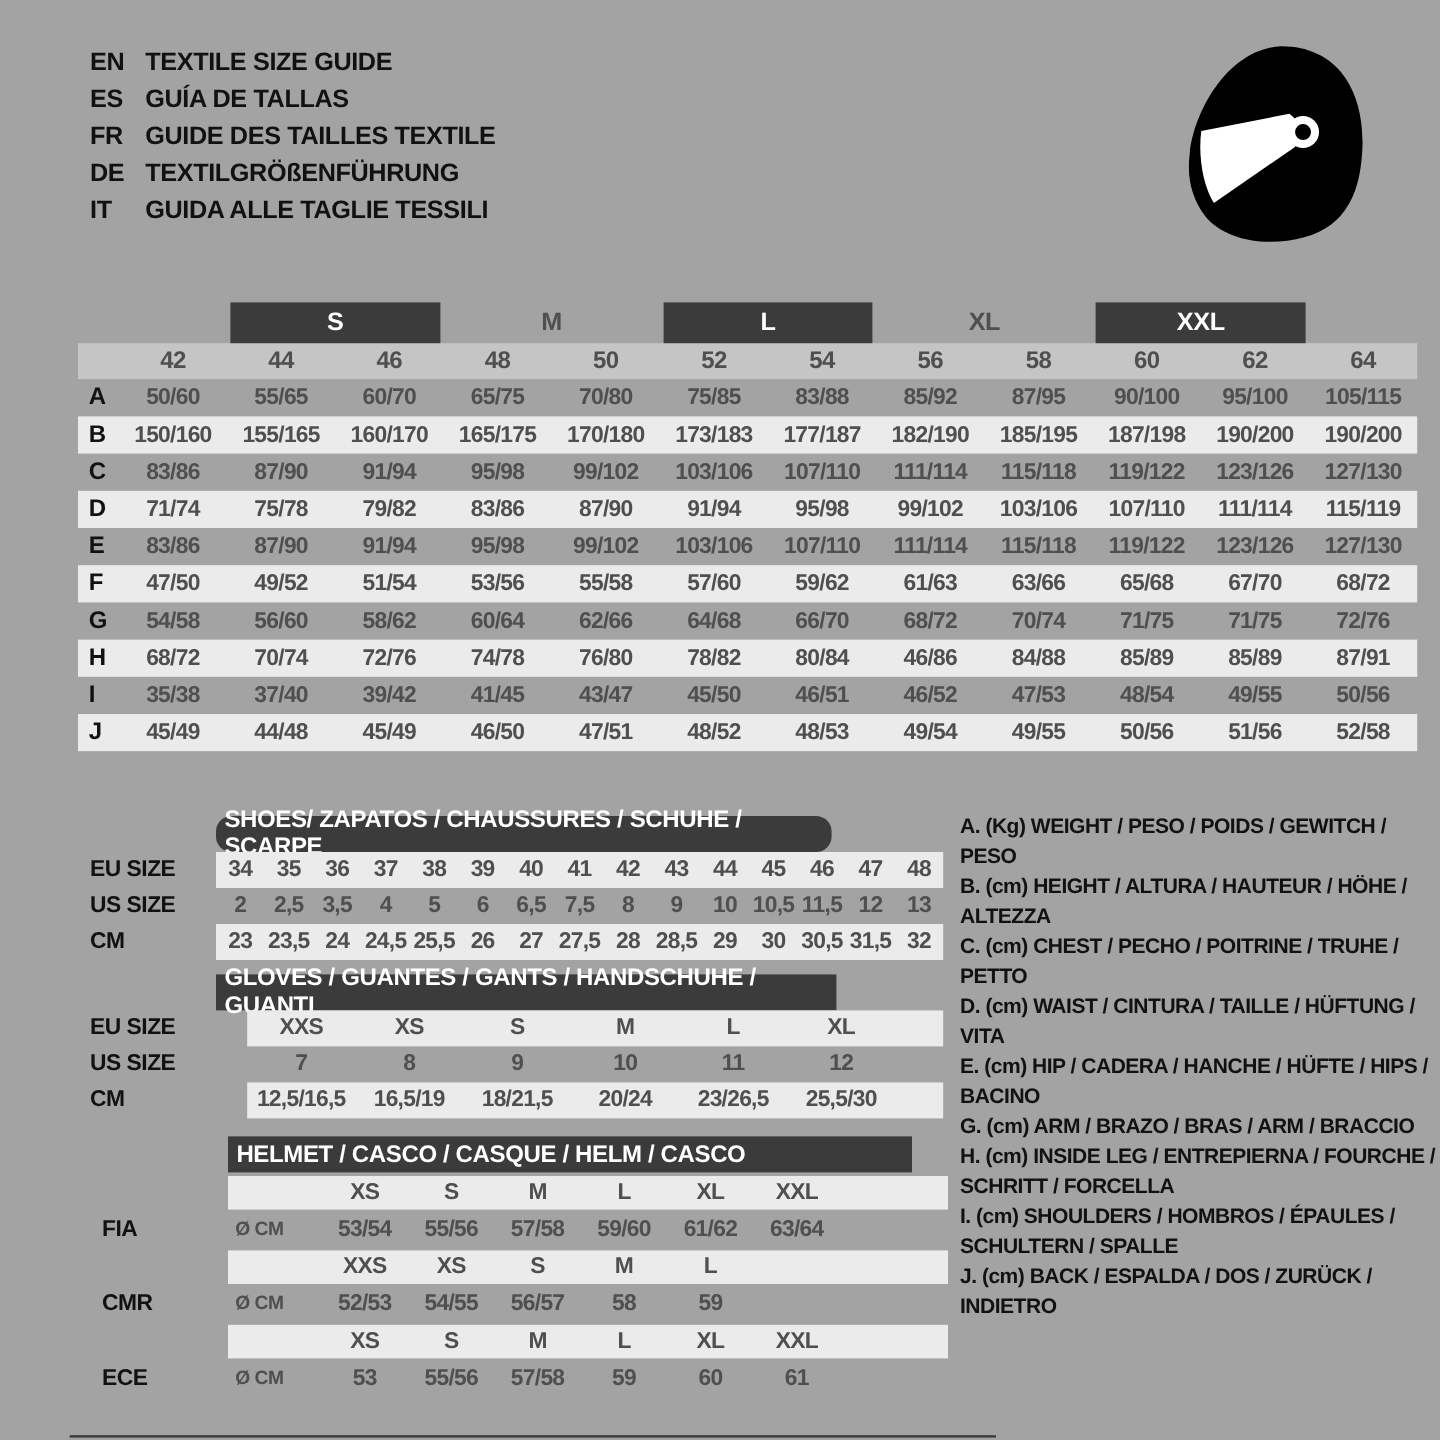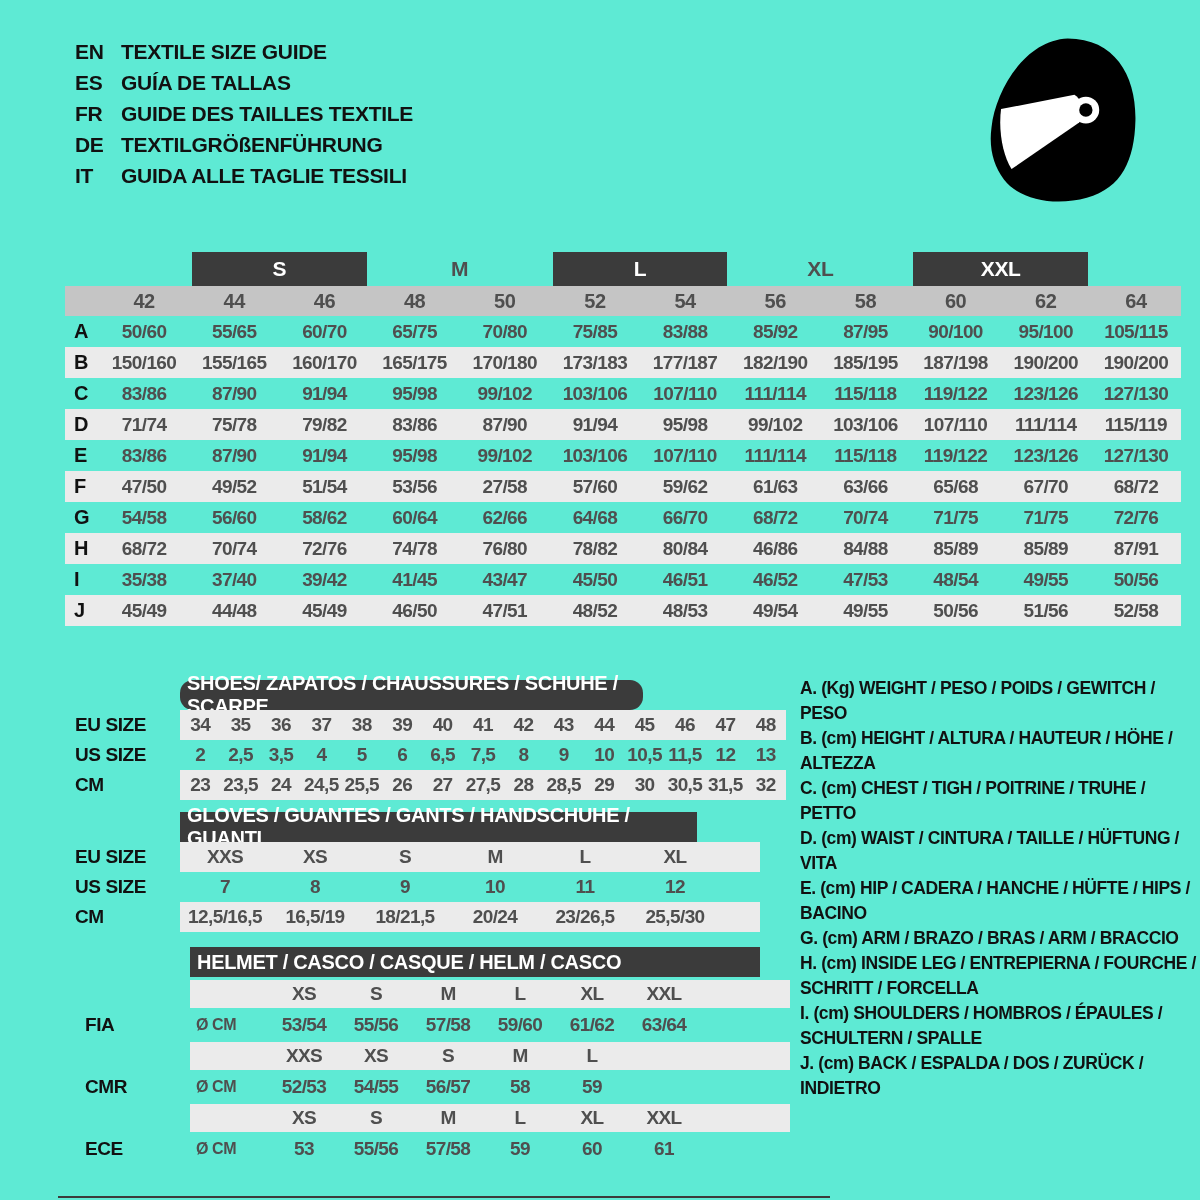--- a/index.html
+++ b/index.html
@@ -1,16 +1,16 @@
 <!DOCTYPE html>
 <html><head>
 <meta charset="utf-8">
 <style>
   html,body{margin:0;padding:0;background:#fff;}
-  .page{position:relative;width:1200px;height:1200px;background:#5eead4;overflow:hidden;
+  .page{position:relative;width:1200px;height:1200px;background:#a3a3a3;overflow:hidden;
         font-family:"Liberation Sans",sans-serif;font-weight:bold;color:#111;}
 
   
   .languages{position:absolute;left:75px;top:36px;}
   .lang-row{display:flex;height:31px;align-items:center;font-size:21px;letter-spacing:-0.3px;}
   .lang-code{width:46px;}
   .lang-title{white-space:nowrap;}
 
   
   .helmet-icon{position:absolute;left:982px;top:32px;}
@@ -23,30 +23,30 @@
   .numbers-bar{display:grid;grid-template-columns:34px repeat(12,1fr);height:30px;background:#c5c5c5;}
   .num{display:flex;align-items:center;justify-content:center;font-size:20px;color:#4f4f4f;letter-spacing:-0.5px;}
   .mrow{display:grid;grid-template-columns:34px repeat(12,1fr);height:31px;}
   .mrow.striped{background:#ebebeb;}
   .mlab{display:flex;align-items:center;padding-left:9px;font-size:20px;color:#111;}
   .mval{display:flex;align-items:center;justify-content:center;font-size:19px;color:#4f4f4f;letter-spacing:-0.6px;white-space:nowrap;}
 
   
   .darkbar{height:30px;background:#3b3b3b;color:#fff;font-size:20px;letter-spacing:-0.3px;
            display:flex;align-items:center;padding-left:7px;box-sizing:border-box;}
-  .flexrow{display:flex;height:30px;}
+  .flexrow{display:flex;height:30px;justify-content:space-between;}
   .rowlabel{width:115px;display:flex;align-items:center;padding-left:10px;box-sizing:border-box;
             font-size:19px;color:#111;letter-spacing:-0.4px;}
   .vals{display:grid;}
   .cell{display:flex;align-items:center;justify-content:center;font-size:19px;color:#4f4f4f;
         letter-spacing:-0.6px;white-space:nowrap;}
   .stripebg{background:#ebebeb;}
 
   .shoes{position:absolute;left:65px;top:680px;width:721px;}
-  .shoes .darkbar{margin-left:115px;width:463px;border-radius:13px;}
+  .shoes .darkbar{margin-left:115px;width:513px;border-radius:13px;}
   .shoes .vals{width:606px;grid-template-columns:repeat(15,1fr);}
 
   .gloves{position:absolute;left:65px;top:812px;width:721px;}
   .gloves .darkbar{margin-left:115px;width:517px;}
   .gloves .vals{width:580px;grid-template-columns:repeat(6,90px);}
 
   .helmet{position:absolute;left:75px;top:947px;width:721px;}
   .helmet .darkbar{margin-left:115px;width:570px;margin-bottom:3px;}
   .hsizebar{margin-left:115px;width:600px;height:28px;background:#ebebeb;
             display:grid;grid-template-columns:78px repeat(6,72px);}
@@ -193,21 +193,21 @@
           <div class="mval">119/122</div>
           <div class="mval">123/126</div>
           <div class="mval">127/130</div>
         </div>
         <div class="mrow striped">
           <div class="mlab">F</div>
           <div class="mval">47/50</div>
           <div class="mval">49/52</div>
           <div class="mval">51/54</div>
           <div class="mval">53/56</div>
-          <div class="mval">27/58</div>
+          <div class="mval">55/58</div>
           <div class="mval">57/60</div>
           <div class="mval">59/62</div>
           <div class="mval">61/63</div>
           <div class="mval">63/66</div>
           <div class="mval">65/68</div>
           <div class="mval">67/70</div>
           <div class="mval">68/72</div>
         </div>
         <div class="mrow">
           <div class="mlab">G</div>
@@ -442,21 +442,21 @@
             <div class="cell">60</div>
             <div class="cell">61</div>
           </div>
         </div>
       </div>
   </div>
 
   <div class="legend">
       <div class="legend-item">A. (Kg) WEIGHT / PESO / POIDS / GEWITCH / PESO</div>
       <div class="legend-item">B. (cm) HEIGHT / ALTURA / HAUTEUR / HÖHE / ALTEZZA</div>
-      <div class="legend-item">C. (cm) CHEST / TIGH / POITRINE / TRUHE / PETTO</div>
+      <div class="legend-item">C. (cm) CHEST / PECHO / POITRINE / TRUHE / PETTO</div>
       <div class="legend-item">D. (cm) WAIST / CINTURA / TAILLE / HÜFTUNG / VITA</div>
       <div class="legend-item">E. (cm) HIP / CADERA / HANCHE / HÜFTE / HIPS /  BACINO</div>
       <div class="legend-item">G. (cm) ARM  / BRAZO / BRAS / ARM / BRACCIO</div>
       <div class="legend-item">H. (cm) INSIDE LEG / ENTREPIERNA / FOURCHE / SCHRITT / FORCELLA</div>
       <div class="legend-item">I.  (cm) SHOULDERS / HOMBROS / ÉPAULES / SCHULTERN / SPALLE</div>
       <div class="legend-item">J. (cm) BACK / ESPALDA / DOS / ZURÜCK / INDIETRO</div>
     </div>
 
   <div class="bottom-line"></div>
 

